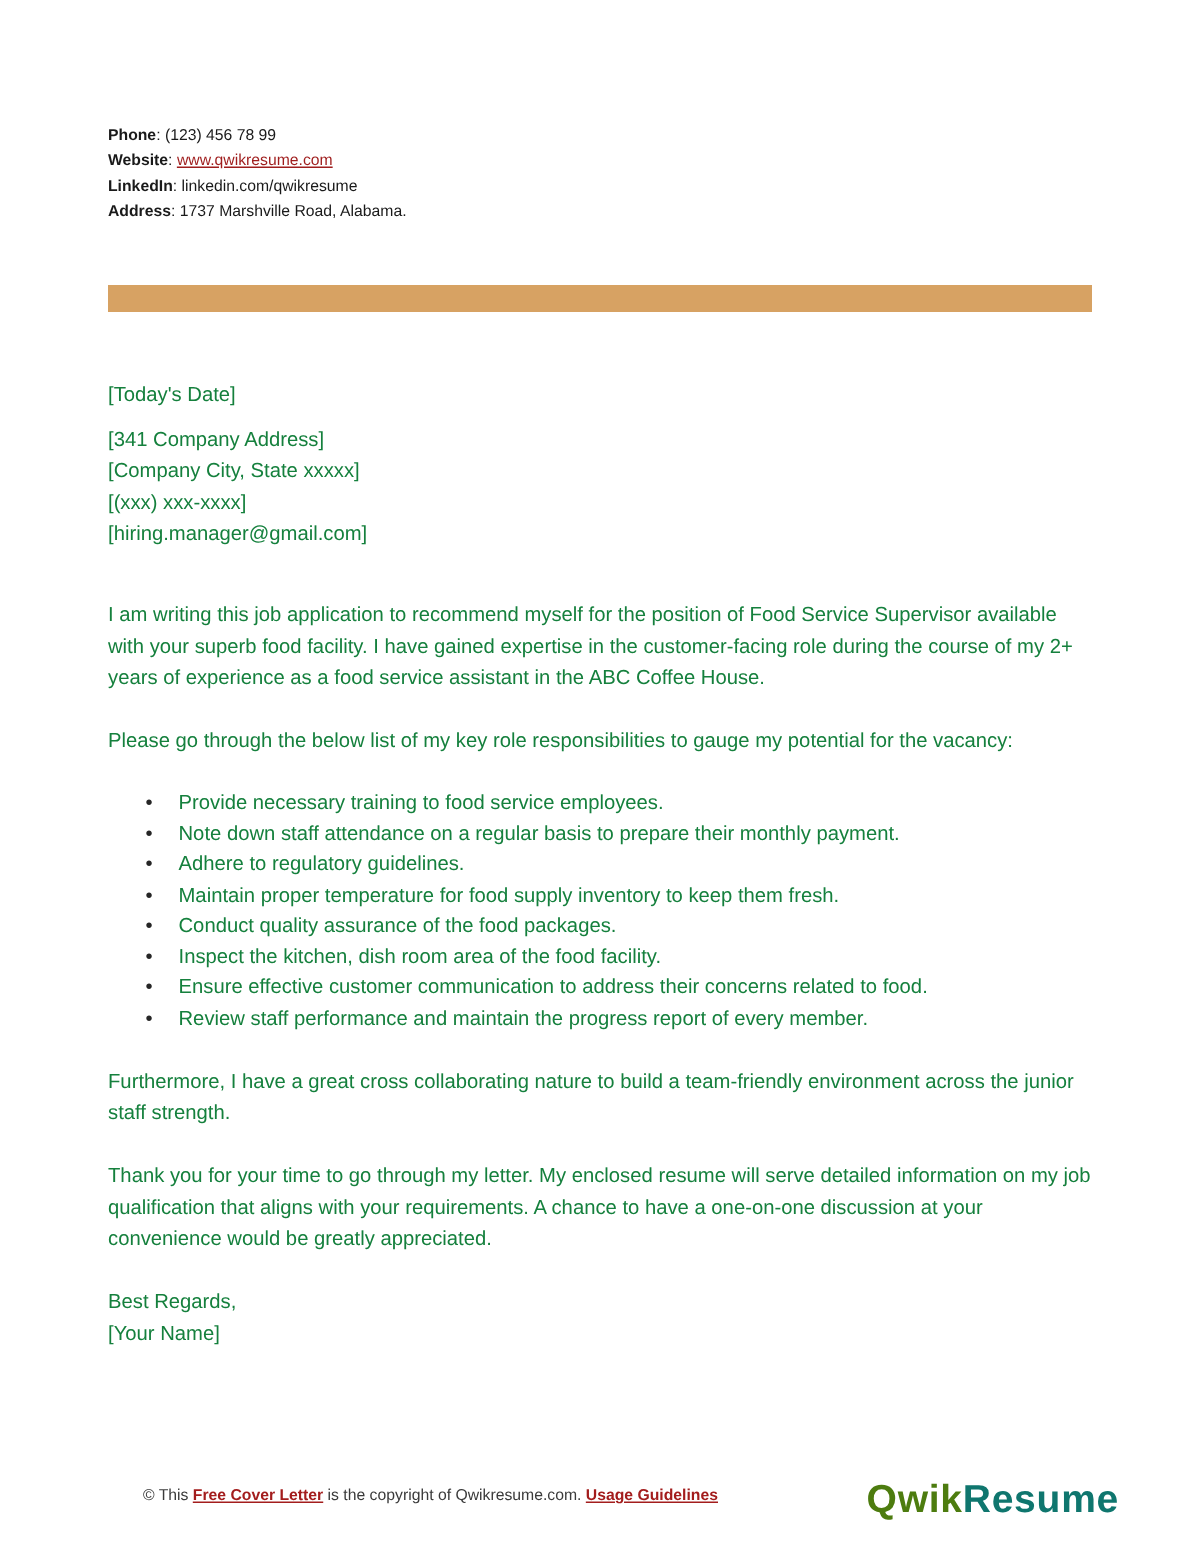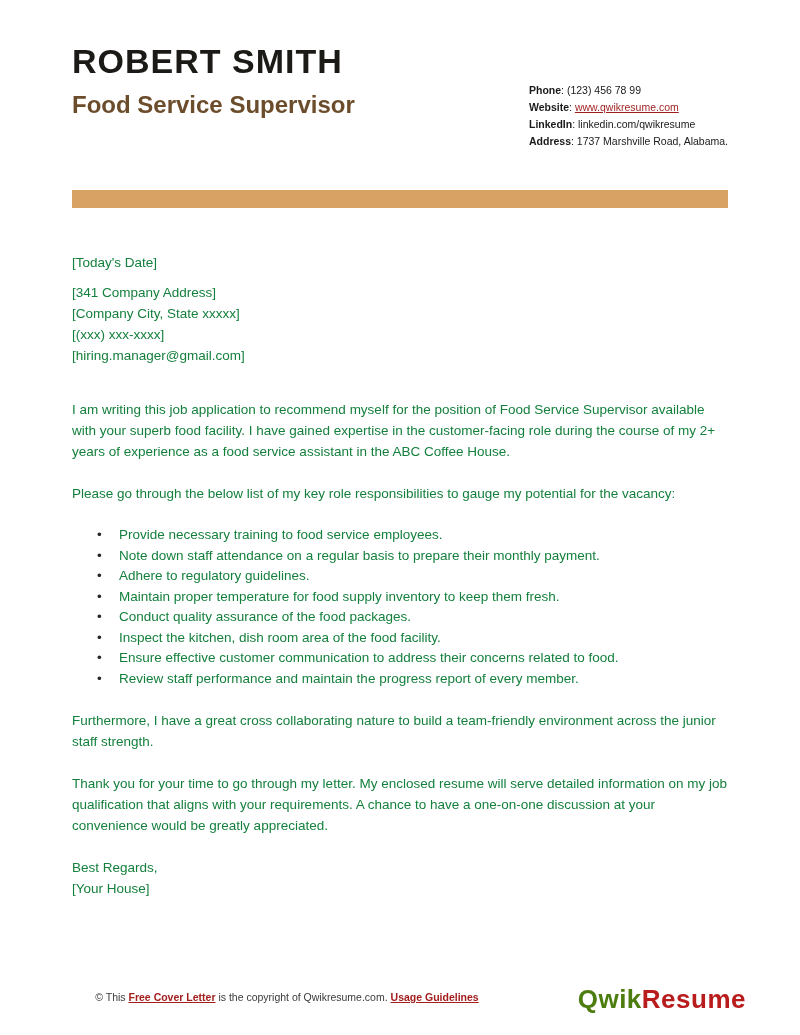--- a/index.html
+++ b/index.html
@@ -114,33 +114,29 @@
   .logo {
     position: absolute;
     right: 38px;
     top: 0;
     font-size: 26px;
     font-weight: bold;
     letter-spacing: 0.5px;
     line-height: 40px;
   }
   .logo .qwik { color: #4d7c0f; }
-  .logo .resume { color: #b91c1c; }
+  .logo .resume { color: #0f766e; }
 </style>
 </head>
 <body>
 
 <div class="page">
   <div class="content">
 
     <div class="header">
-      <div>
-        <div class="name">ROBERT SMITH</div>
-        <div class="job-title">Food Service Supervisor</div>
-      </div>
       <div class="contact">
         <div><span class="lbl">Phone</span><span>: (123) 456 78 99</span></div>
         <div><span class="lbl">Website</span><span>: </span><a href="#" class="site">www.qwikresume.com</a></div>
         <div><span class="lbl">LinkedIn</span><span>: linkedin.com/qwikresume</span></div>
         <div><span class="lbl">Address</span><span>: 1737 Marshville Road, Alabama.</span></div>
       </div>
     </div>
 
     <div class="bar"></div>
 
@@ -169,21 +165,21 @@
         <li>Ensure effective customer communication to address their concerns related to food.</li>
         <li>Review staff performance and maintain the progress report of every member.</li>
       </ul>
 
       <p>Furthermore, I have a great cross collaborating nature to build a team-friendly environment across the junior staff strength.</p>
 
       <p>Thank you for your time to go through my letter. My enclosed resume will serve detailed information on my job qualification that aligns with your requirements. A chance to have a one-on-one discussion at your convenience would be greatly appreciated.</p>
 
       <div class="signoff">
         <div>Best Regards,</div>
-        <div>[Your House]</div>
+        <div>[Your Name]</div>
       </div>
     </div>
   </div>
 
   <div class="footer">
     <div class="copyright">
       <span>© This </span><a href="#">Free Cover Letter</a><span> is the copyright of Qwikresume.com. </span><a href="#">Usage Guidelines</a>
     </div>
     <div class="logo">
       <span class="qwik">Qwik</span><span class="resume">Resume</span>

